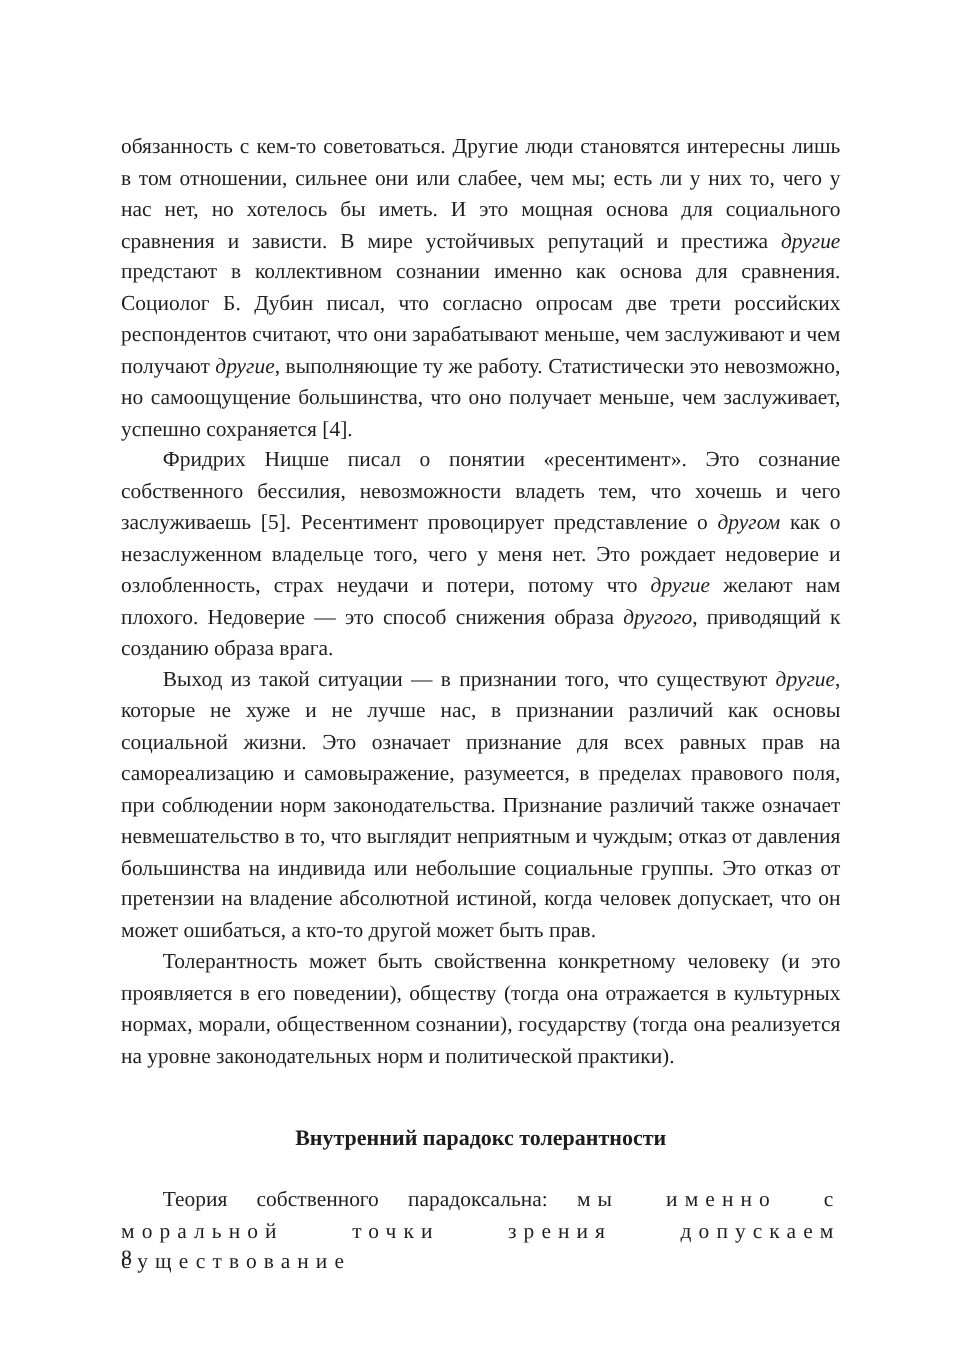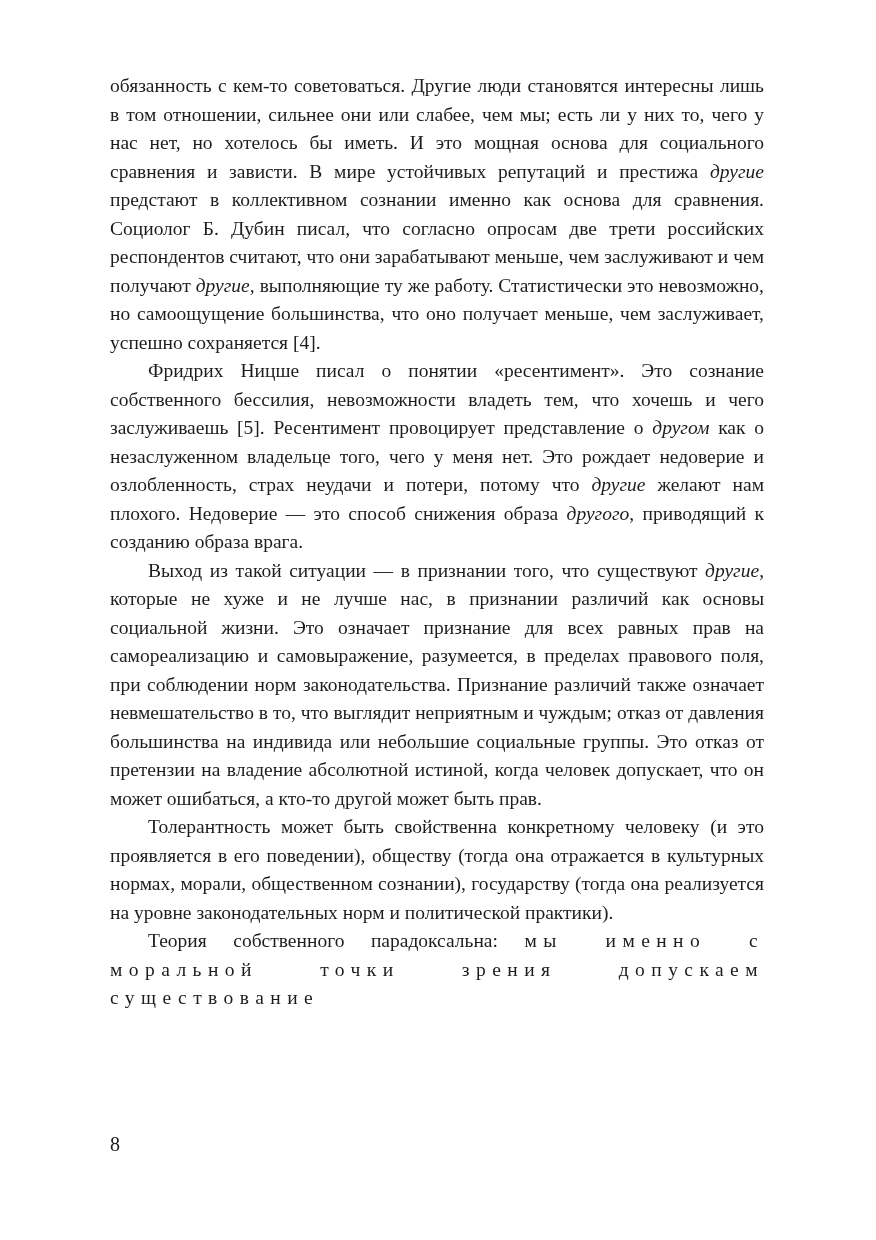--- a/index.html
+++ b/index.html
@@ -7,21 +7,21 @@
     padding: 0;
     background: #ffffff;
   }
   .page {
     position: relative;
     width: 876px;
     height: 1240px;
     margin: 0 auto;
     background: #ffffff;
     box-sizing: border-box;
-    padding: 72px 112px 0 110px;
+    padding: 120px 112px 0 110px;
     font-family: "Liberation Serif", "DejaVu Serif", serif;
     color: #1d1d1f;
     overflow: hidden;
   }
   .para {
     margin: 0;
     font-size: 19.5px;
     line-height: 28.5px;
     text-align: justify;
   }
@@ -47,17 +47,18 @@
 </head>
 <body>
 
 <div class="page" style="background: rgb(255, 255, 255); color: rgb(29, 29, 31);">
   <div>
       <p class="para"><span class="run run-normal">обязанность с кем-то советоваться. Другие люди становятся интересны лишь в том отношении, сильнее они или слабее, чем мы; есть ли у них то, чего у нас нет, но хотелось бы иметь. И это мощная основа для социального сравнения и зависти. В мире устойчивых репутаций и престижа </span><span class="run run-italic">другие</span><span class="run run-normal"> предстают в коллективном сознании именно как основа для сравнения. Социолог Б. Дубин писал, что согласно опросам две трети российских респондентов считают, что они зарабатывают меньше, чем заслуживают и чем получают </span><span class="run run-italic">другие</span><span class="run run-normal">, выполняющие ту же работу. Статистически это невозможно, но самоощущение большинства, что оно получает меньше, чем заслуживает, успешно сохраняется [4].</span></p>
       <p class="para indent"><span class="run run-normal">Фридрих Ницше писал о понятии «ресентимент». Это сознание собственного бессилия, невозможности владеть тем, что хочешь и чего заслуживаешь [5]. Ресентимент провоцирует представление о </span><span class="run run-italic">другом</span><span class="run run-normal"> как о незаслуженном владельце того, чего у меня нет. Это рождает недоверие и озлобленность, страх неудачи и потери, потому что </span><span class="run run-italic">другие</span><span class="run run-normal"> желают нам плохого. Недоверие — это способ снижения образа </span><span class="run run-italic">другого</span><span class="run run-normal">, приводящий к созданию образа врага.</span></p>
       <p class="para indent"><span class="run run-normal">Выход из такой ситуации — в признании того, что существуют </span><span class="run run-italic">другие</span><span class="run run-normal">, которые не хуже и не лучше нас, в признании различий как основы социальной жизни. Это означает признание для всех равных прав на самореализацию и самовыражение, разумеется, в пределах правового поля, при соблюдении норм законодательства. Признание различий также означает невмешательство в то, что выглядит неприятным и чуждым; отказ от давления большинства на индивида или небольшие социальные группы. Это отказ от претензии на владение абсолютной истиной, когда человек допускает, что он может ошибаться, а кто-то другой может быть прав.</span></p>
       <p class="para indent"><span class="run run-normal">Толерантность может быть свойственна конкретному человеку (и это проявляется в его поведении), обществу (тогда она отражается в культурных нормах, морали, общественном сознании), государству (тогда она реализуется на уровне законодательных норм и политической практики).</span></p>
     </div>
+  <h2 class="section-heading">Внутренний парадокс толерантности</h2>
   <div>
       <p class="para indent"><span class="run run-normal">Теория собственного парадоксальна: </span><span class="run run-spaced">мы именно с моральной точки зрения допускаем существование</span></p>
     </div>
   <div class="page-number">8</div>
 </div>
 
 </body></html>

